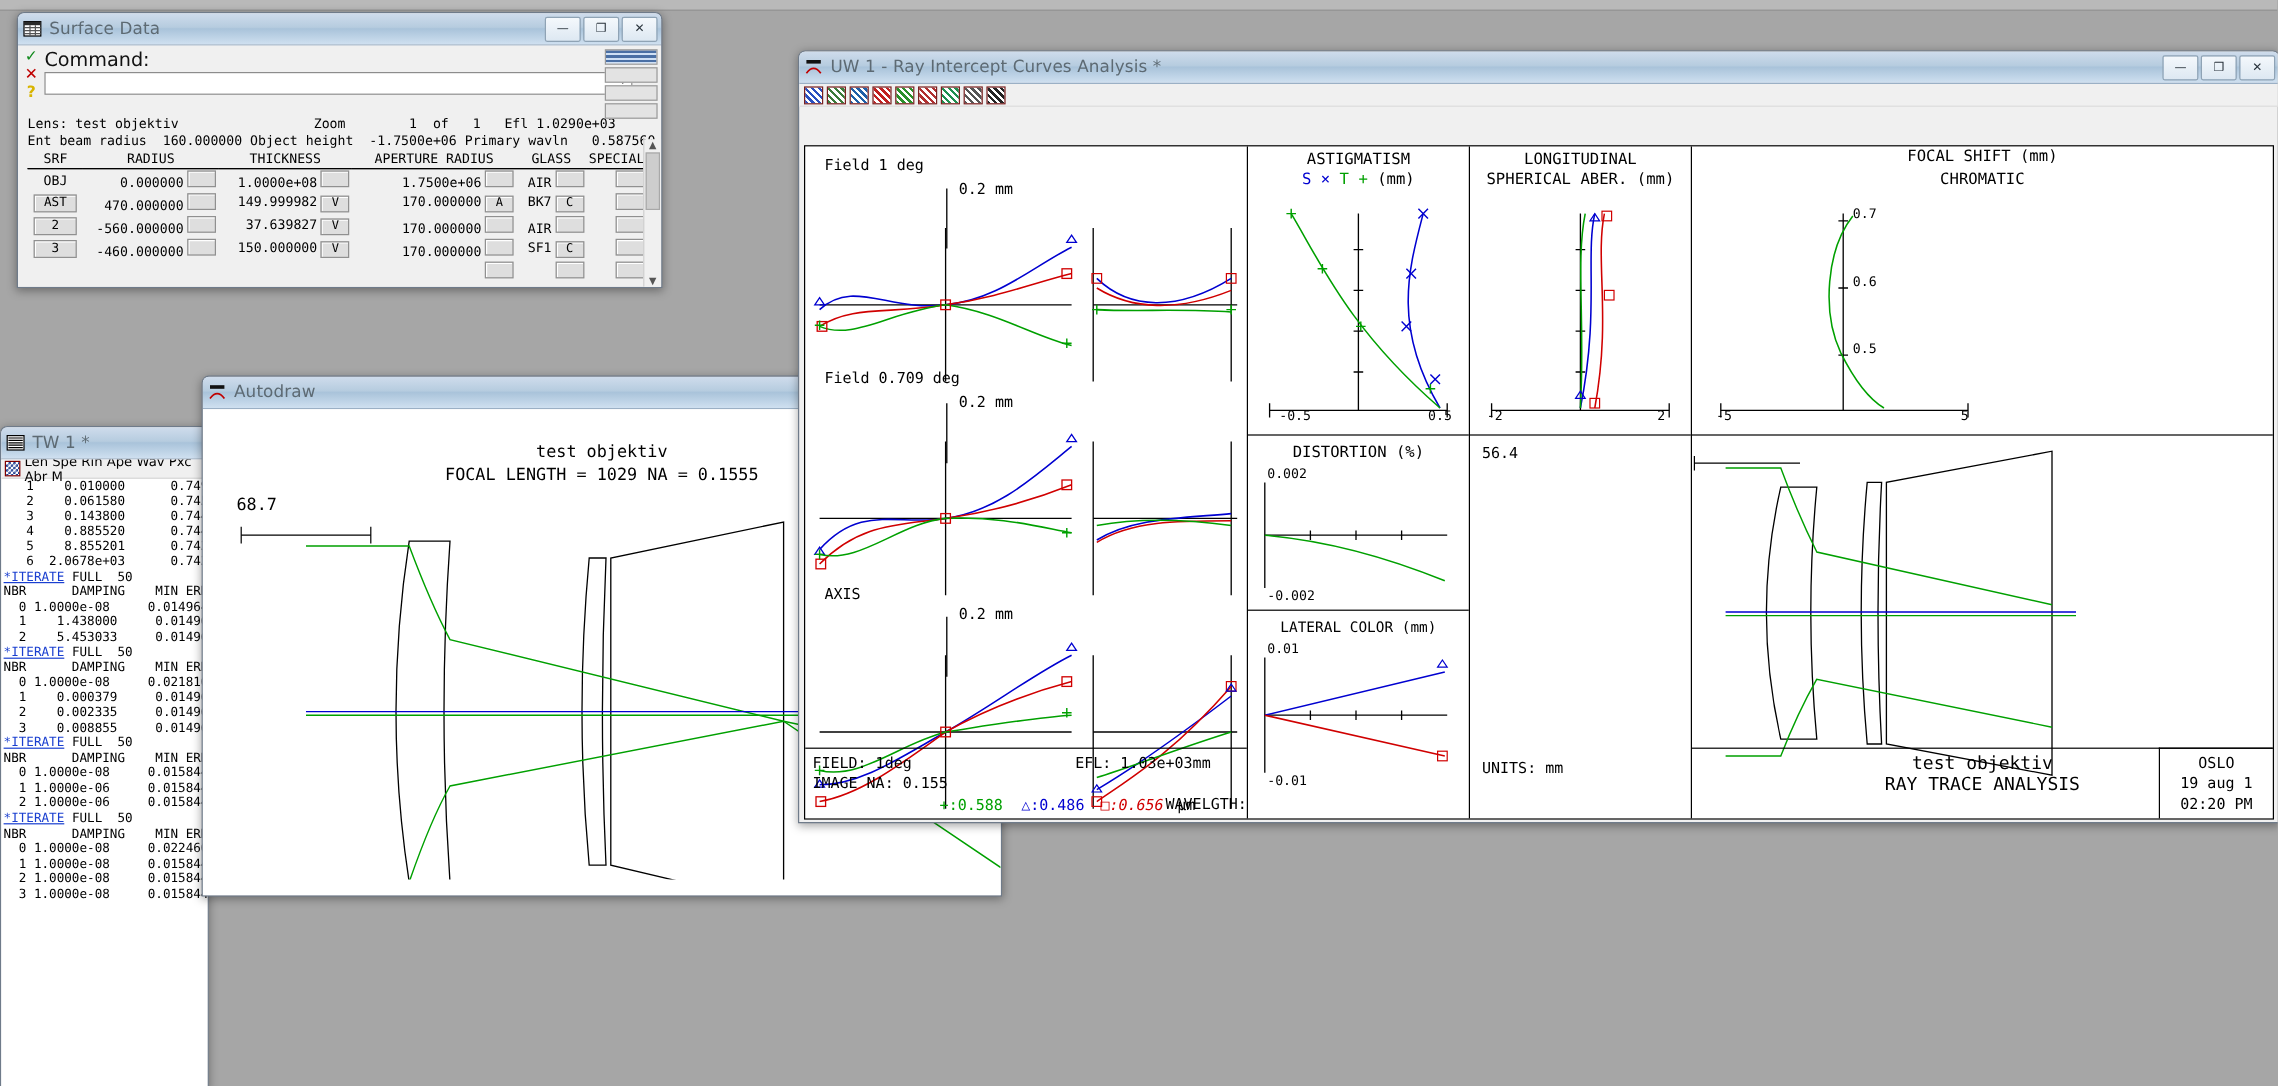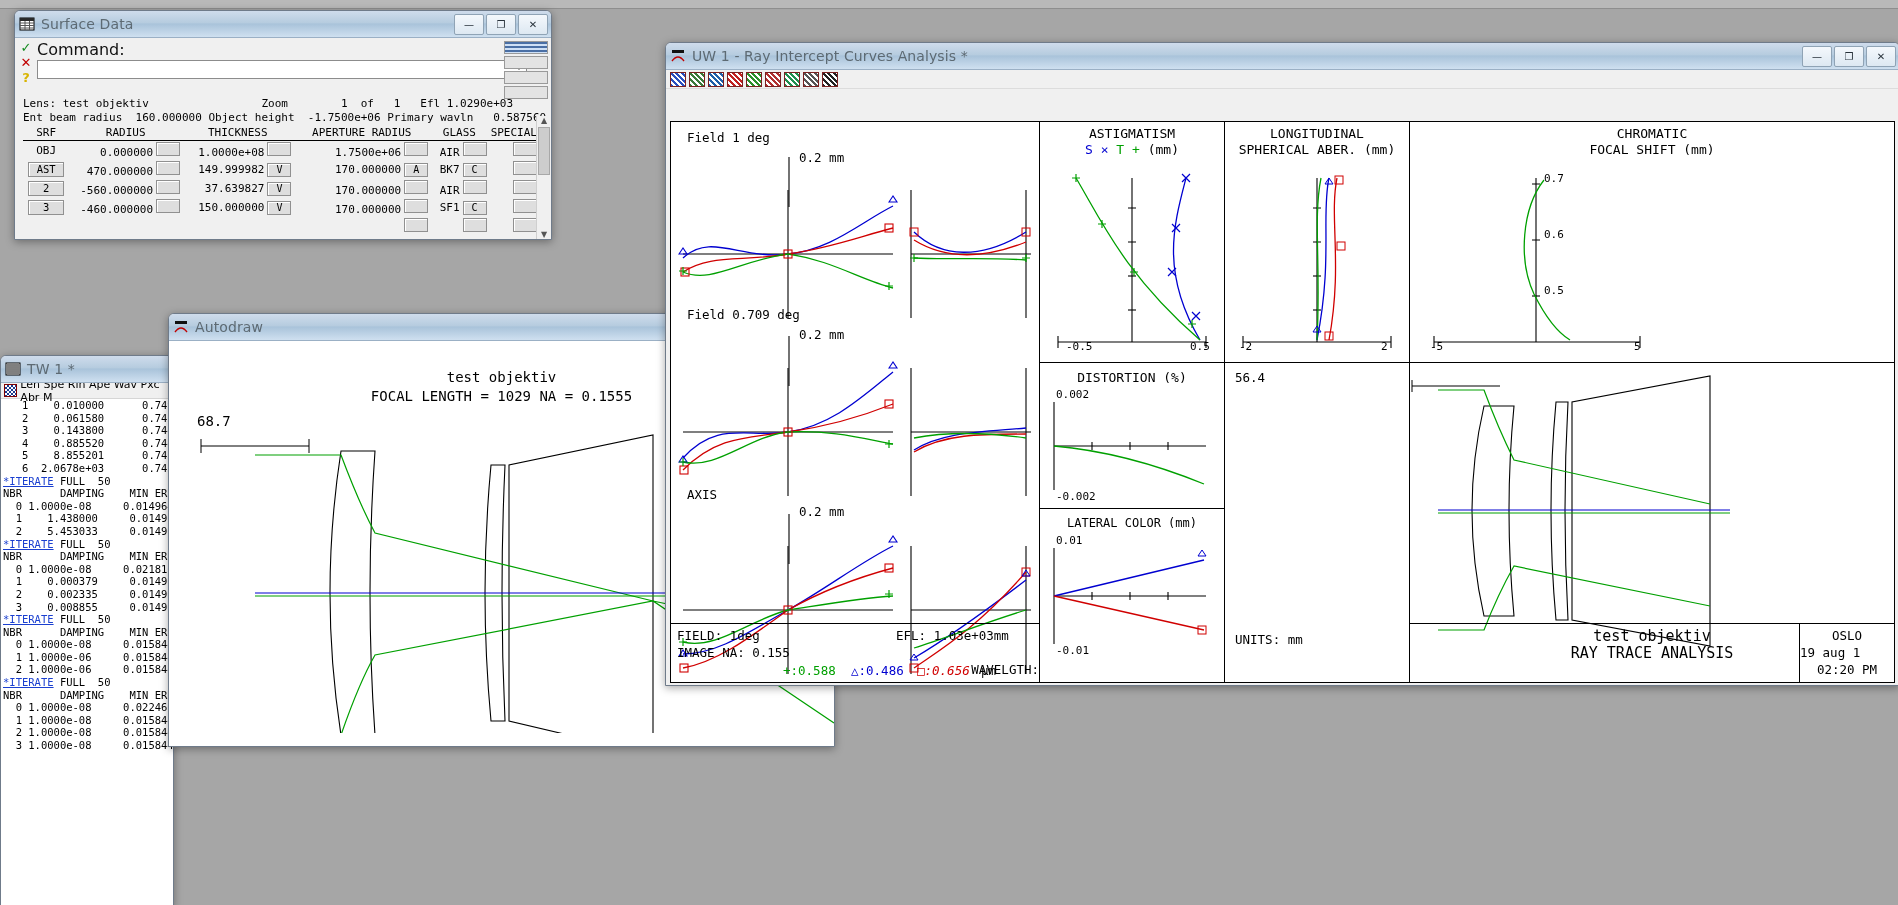--- a/index.html
+++ b/index.html
@@ -525,22 +525,22 @@
       </svg>
       <div class="small" style="left:14px;top:218px;">-2</div>
       <div class="small" style="left:156px;top:218px;">2</div>
 
       <div style="position:absolute;top:240px;left:0;right:0;border-top:1px solid #000;"></div>
       <div class="small" style="left:10px;top:248px;font-size:12.5px;">56.4</div>
       <div class="small" style="left:10px;top:510px;font-size:12.5px;">UNITS: mm</div>
     </div>
 
     <div class="gcol" style="flex:1;border-right:0;">
+      <div class="ghdr" style="padding-top:1px;">FOCAL SHIFT (mm)</div>
       <div class="ghdr">CHROMATIC</div>
-      <div class="ghdr" style="padding-top:1px;">FOCAL SHIFT (mm)</div>
       <svg width="300" height="190" style="position:absolute;left:0;top:42px;">
         <g stroke="#000" stroke-width="1.1" fill="none">
           <line x1="24" y1="178" x2="230" y2="178"></line>
             <line x1="126" y1="14" x2="126" y2="178"></line>
           <line x1="24" y1="172" x2="24" y2="184"></line>
             <line x1="230" y1="172" x2="230" y2="184"></line>
           <line x1="122" y1="20" x2="130" y2="20"></line>
             <line x1="122" y1="76" x2="130" y2="76"></line>
           <line x1="122" y1="132" x2="130" y2="132"></line>
         </g>
@@ -572,18 +572,18 @@
             <path d="M28 145 L320 145"></path>
           </g>
       </svg>
 
       <div class="footer" style="border-left:0;">
         <div class="ftxt" style="text-align:center;padding-top:4px;font-size:15px;">test objektiv</div>
         <div class="ftxt" style="text-align:center;font-size:15px;">RAY TRACE ANALYSIS</div>
       </div>
       <div style="position:absolute;right:0;bottom:0;width:94px;height:58px;border-left:1px solid #000;border-top:1px solid #000;">
         <div class="ftxt" style="text-align:center;padding-top:3px;">OSLO</div>
-        <div class="ftxt" style="text-align:left;">19 aug 1</div>
+        <div class="ftxt" style="text-align:center;">19 aug 1</div>
         <div class="ftxt" style="text-align:center;">02:20 PM</div>
       </div>
     </div>
   </div>
 </div>
 
 </body></html>

